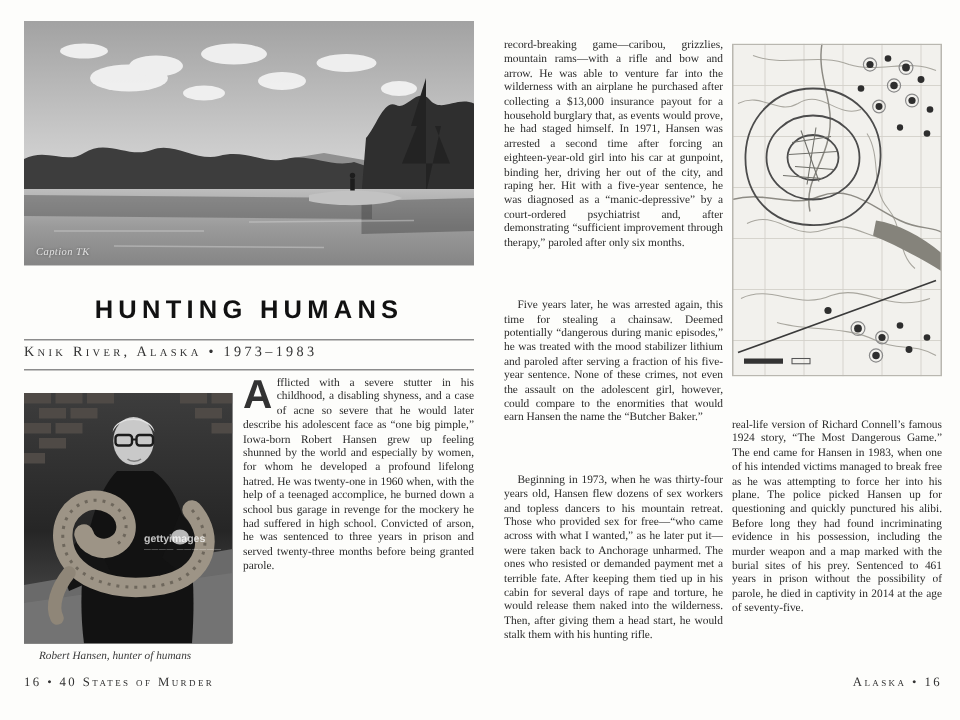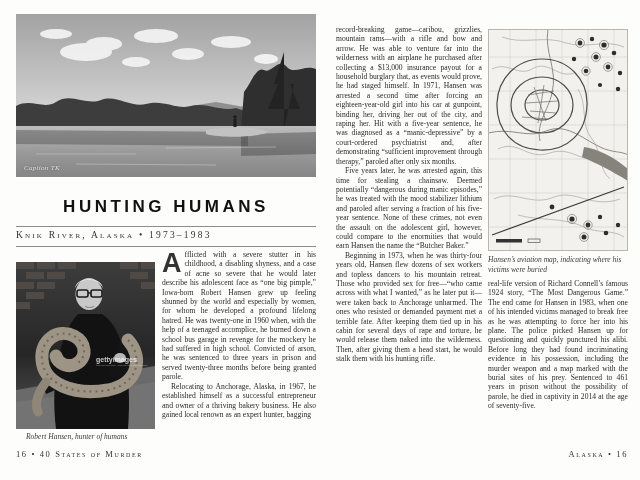--- a/index.html
+++ b/index.html
@@ -33,39 +33,39 @@
     font-family:"Liberation Sans", sans-serif;font-weight:bold;font-size:7px;
   }
   .getty-sub{display:block;font-weight:normal;font-size:4.5px;color:rgba(255,255,255,.5);letter-spacing:.5px;}
   .portrait-caption{
     left:16px;top:432px;width:150px;font-style:italic;font-size:7.5px;color:#3a3a3a;margin-left:10px;
   }
   .bodytext{
     font-size:7.6px;line-height:9.4px;text-align:justify;color:#2a2a2a;
   }
   .bodytext p{margin:0;}
-  .bodytext p.indent{text-indent:9px;}
+  .bodytext p.indent{text-indent:9px;margin-top:32px;}
   .left-col{left:162px;top:250px;width:154px;}
   .dropcap{
     float:left;font-family:"Liberation Sans", sans-serif;font-weight:bold;
     font-size:27px;line-height:25px;padding:1px 3px 0 0;color:#333;
   }
   .footer{
     font-variant:small-caps;font-size:8.5px;letter-spacing:1.6px;color:#333;
   }
   .footer-left{left:16px;top:449px;width:300px;text-align:left;}
   .footer-right{left:488px;top:449px;width:140px;text-align:right;}
   
   .col1{left:336px;top:25px;width:146px;}
   .col2{left:488px;top:25px;width:140px;}
   .map{width:140px;height:222px;overflow:hidden;background:#f2f1ed;margin-top:4px;}
   .map-caption{
     margin-top:4px;font-style:italic;font-size:7.5px;line-height:9.5px;color:#3a3a3a;
   }
-  .col2 .cont{margin-top:5px;font-family:Liberation Serif, serif;}
+  .col2 .cont{margin-top:27px;font-family:Liberation Serif, serif;}
 </style>
 </head>
 <body>
 
 <div class="abs hero">
   <svg width="300" height="163" viewBox="0 0 300 163">
     <defs>
       <linearGradient id="sky" x1="0" y1="0" x2="0" y2="1">
         <stop offset="0" stop-color="#a2a2a2"></stop>
           <stop offset=".7" stop-color="#c9c9c9"></stop>
@@ -168,21 +168,20 @@
   </svg>
 </div>
 <div class="abs getty">
   <span>gettyimages</span>
   <span class="getty-sub">———— ——————</span>
 </div>
 <div class="abs portrait-caption">Robert Hansen, hunter of humans</div>
 
 <div class="abs bodytext left-col">
   <p><span class="dropcap">A</span><span>fflicted with a severe stutter in his childhood, a disabling shyness, and a case of acne so severe that he would later describe his adolescent face as “one big pimple,” Iowa-born Robert Hansen grew up feeling shunned by the world and especially by women, for whom he developed a profound lifelong hatred. He was twenty-one in 1960 when, with the help of a teenaged accomplice, he burned down a school bus garage in revenge for the mockery he had suffered in high school. Convicted of arson, he was sentenced to three years in prison and served twenty-three months before being granted parole.</span></p>
-  <p class="indent">Relocating to Anchorage, Alaska, in 1967, he established himself as a successful entrepreneur and owner of a thriving bakery business. He also gained local renown as an expert hunter, bagging</p>
 </div>
 
 <div class="abs footer footer-left">16 • 40 States of Murder</div>
 
 <div class="abs bodytext col1">
   <p>record-breaking game—caribou, grizzlies, mountain rams—with a rifle and bow and arrow. He was able to venture far into the wilderness with an airplane he purchased after collecting a $13,000 insurance payout for a household burglary that, as events would prove, he had staged himself. In 1971, Hansen was arrested a second time after forcing an eighteen-year-old girl into his car at gunpoint, binding her, driving her out of the city, and raping her. Hit with a five-year sentence, he was diagnosed as a “manic-depressive” by a court-ordered psychiatrist and, after demonstrating “sufficient improvement through therapy,” paroled after only six months.</p>
   <p class="indent">Five years later, he was arrested again, this time for stealing a chainsaw. Deemed potentially “dangerous during manic episodes,” he was treated with the mood stabilizer lithium and paroled after serving a fraction of his five-year sentence. None of these crimes, not even the assault on the adolescent girl, however, could compare to the enormities that would earn Hansen the name the “Butcher Baker.”</p>
   <p class="indent">Beginning in 1973, when he was thirty-four years old, Hansen flew dozens of sex workers and topless dancers to his mountain retreat. Those who provided sex for free—“who came across with what I wanted,” as he later put it—were taken back to Anchorage unharmed. The ones who resisted or demanded payment met a terrible fate. After keeping them tied up in his cabin for several days of rape and torture, he would release them naked into the wilderness. Then, after giving them a head start, he would stalk them with his hunting rifle.</p>
 </div>
 
@@ -272,19 +271,18 @@
           <circle cx="100" cy="196" r="4.2"></circle>
       </g>
 
       <line x1="4" y1="206" x2="136" y2="158" stroke="#3a3a3a" stroke-width="1.1"></line>
 
       <rect x="8" y="210" width="26" height="3.5" fill="#333"></rect>
       <rect x="40" y="210" width="12" height="3.5" fill="none" stroke="#555" stroke-width=".7"></rect>
       <rect x="0.5" y="0.5" width="139" height="221" fill="none" stroke="#b9b7b0" stroke-width="1"></rect>
     </svg>
   </div>
-  <div class="map-caption">Hansen’s aviation map, indicating where his victims were buried</div>
   <div class="bodytext cont">
     <p>real-life version of Richard Connell’s famous 1924 story, “The Most Dangerous Game.” The end came for Hansen in 1983, when one of his intended victims managed to break free as he was attempting to force her into his plane. The police picked Hansen up for questioning and quickly punctured his alibi. Before long they had found incriminating evidence in his possession, including the murder weapon and a map marked with the burial sites of his prey. Sentenced to 461 years in prison without the possibility of parole, he died in captivity in 2014 at the age of seventy-five.</p>
   </div>
 </div>
 
 <div class="abs footer footer-right">Alaska • 16</div>
 
 </body></html>

